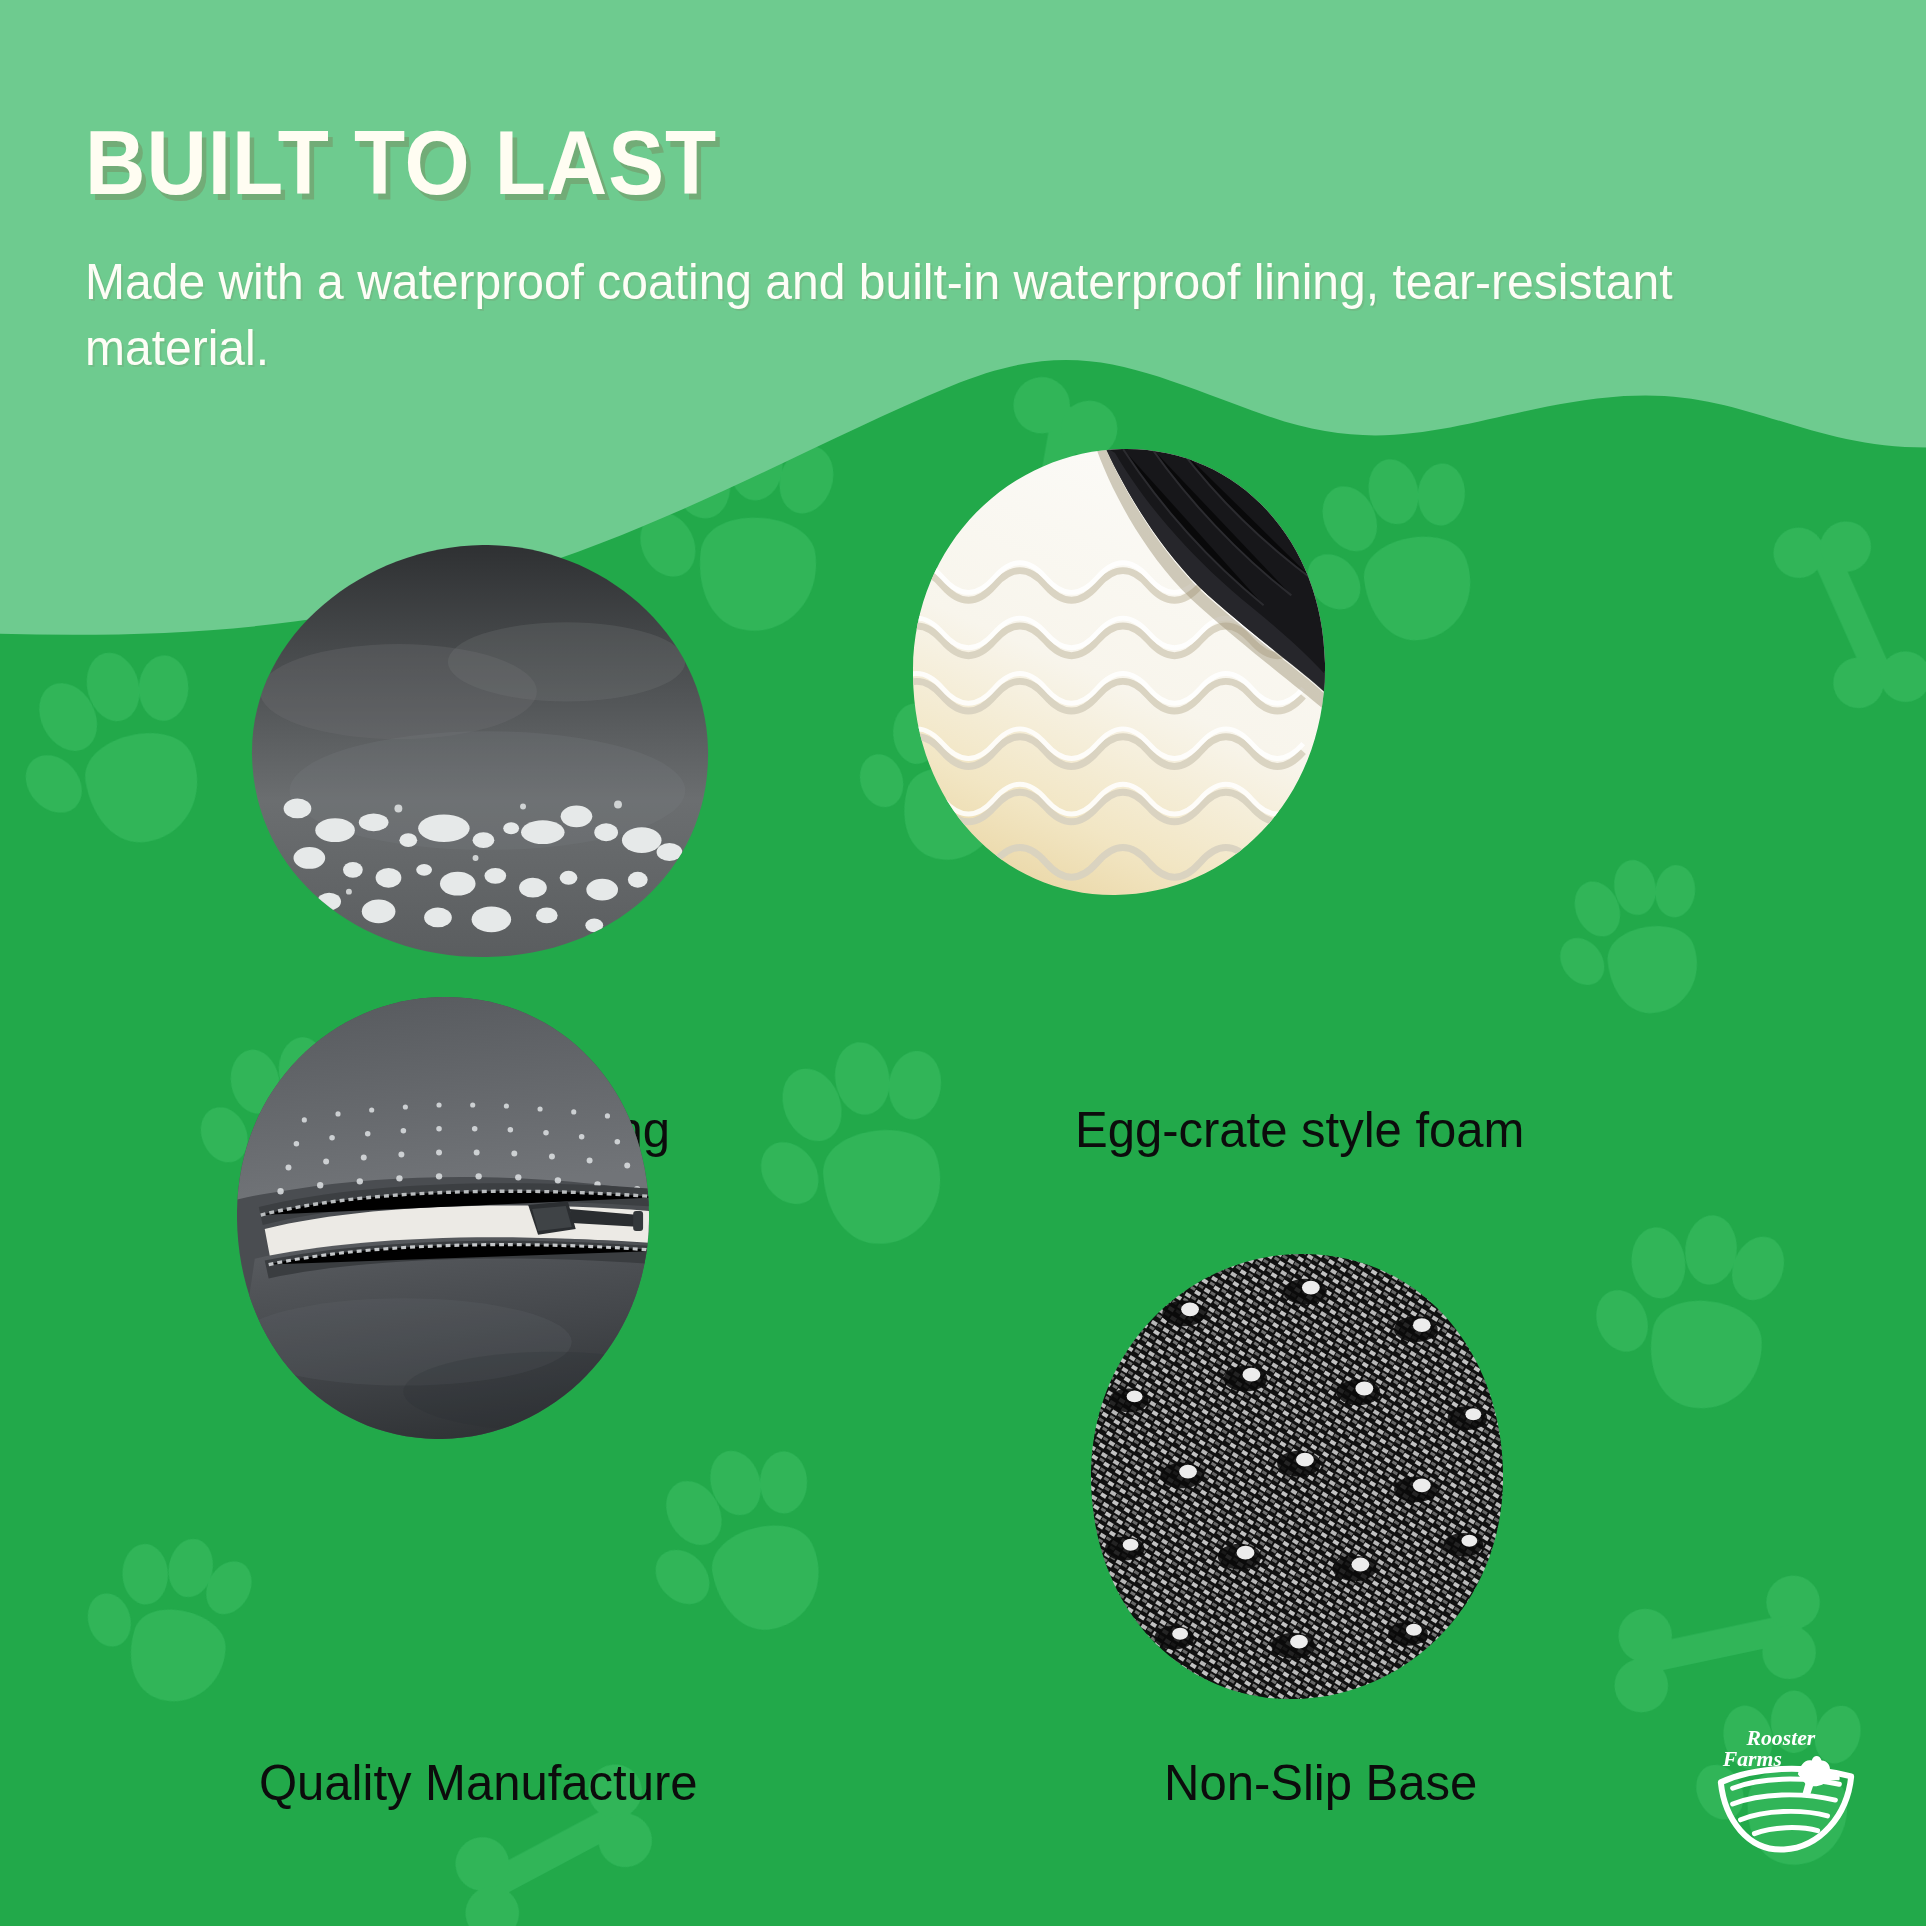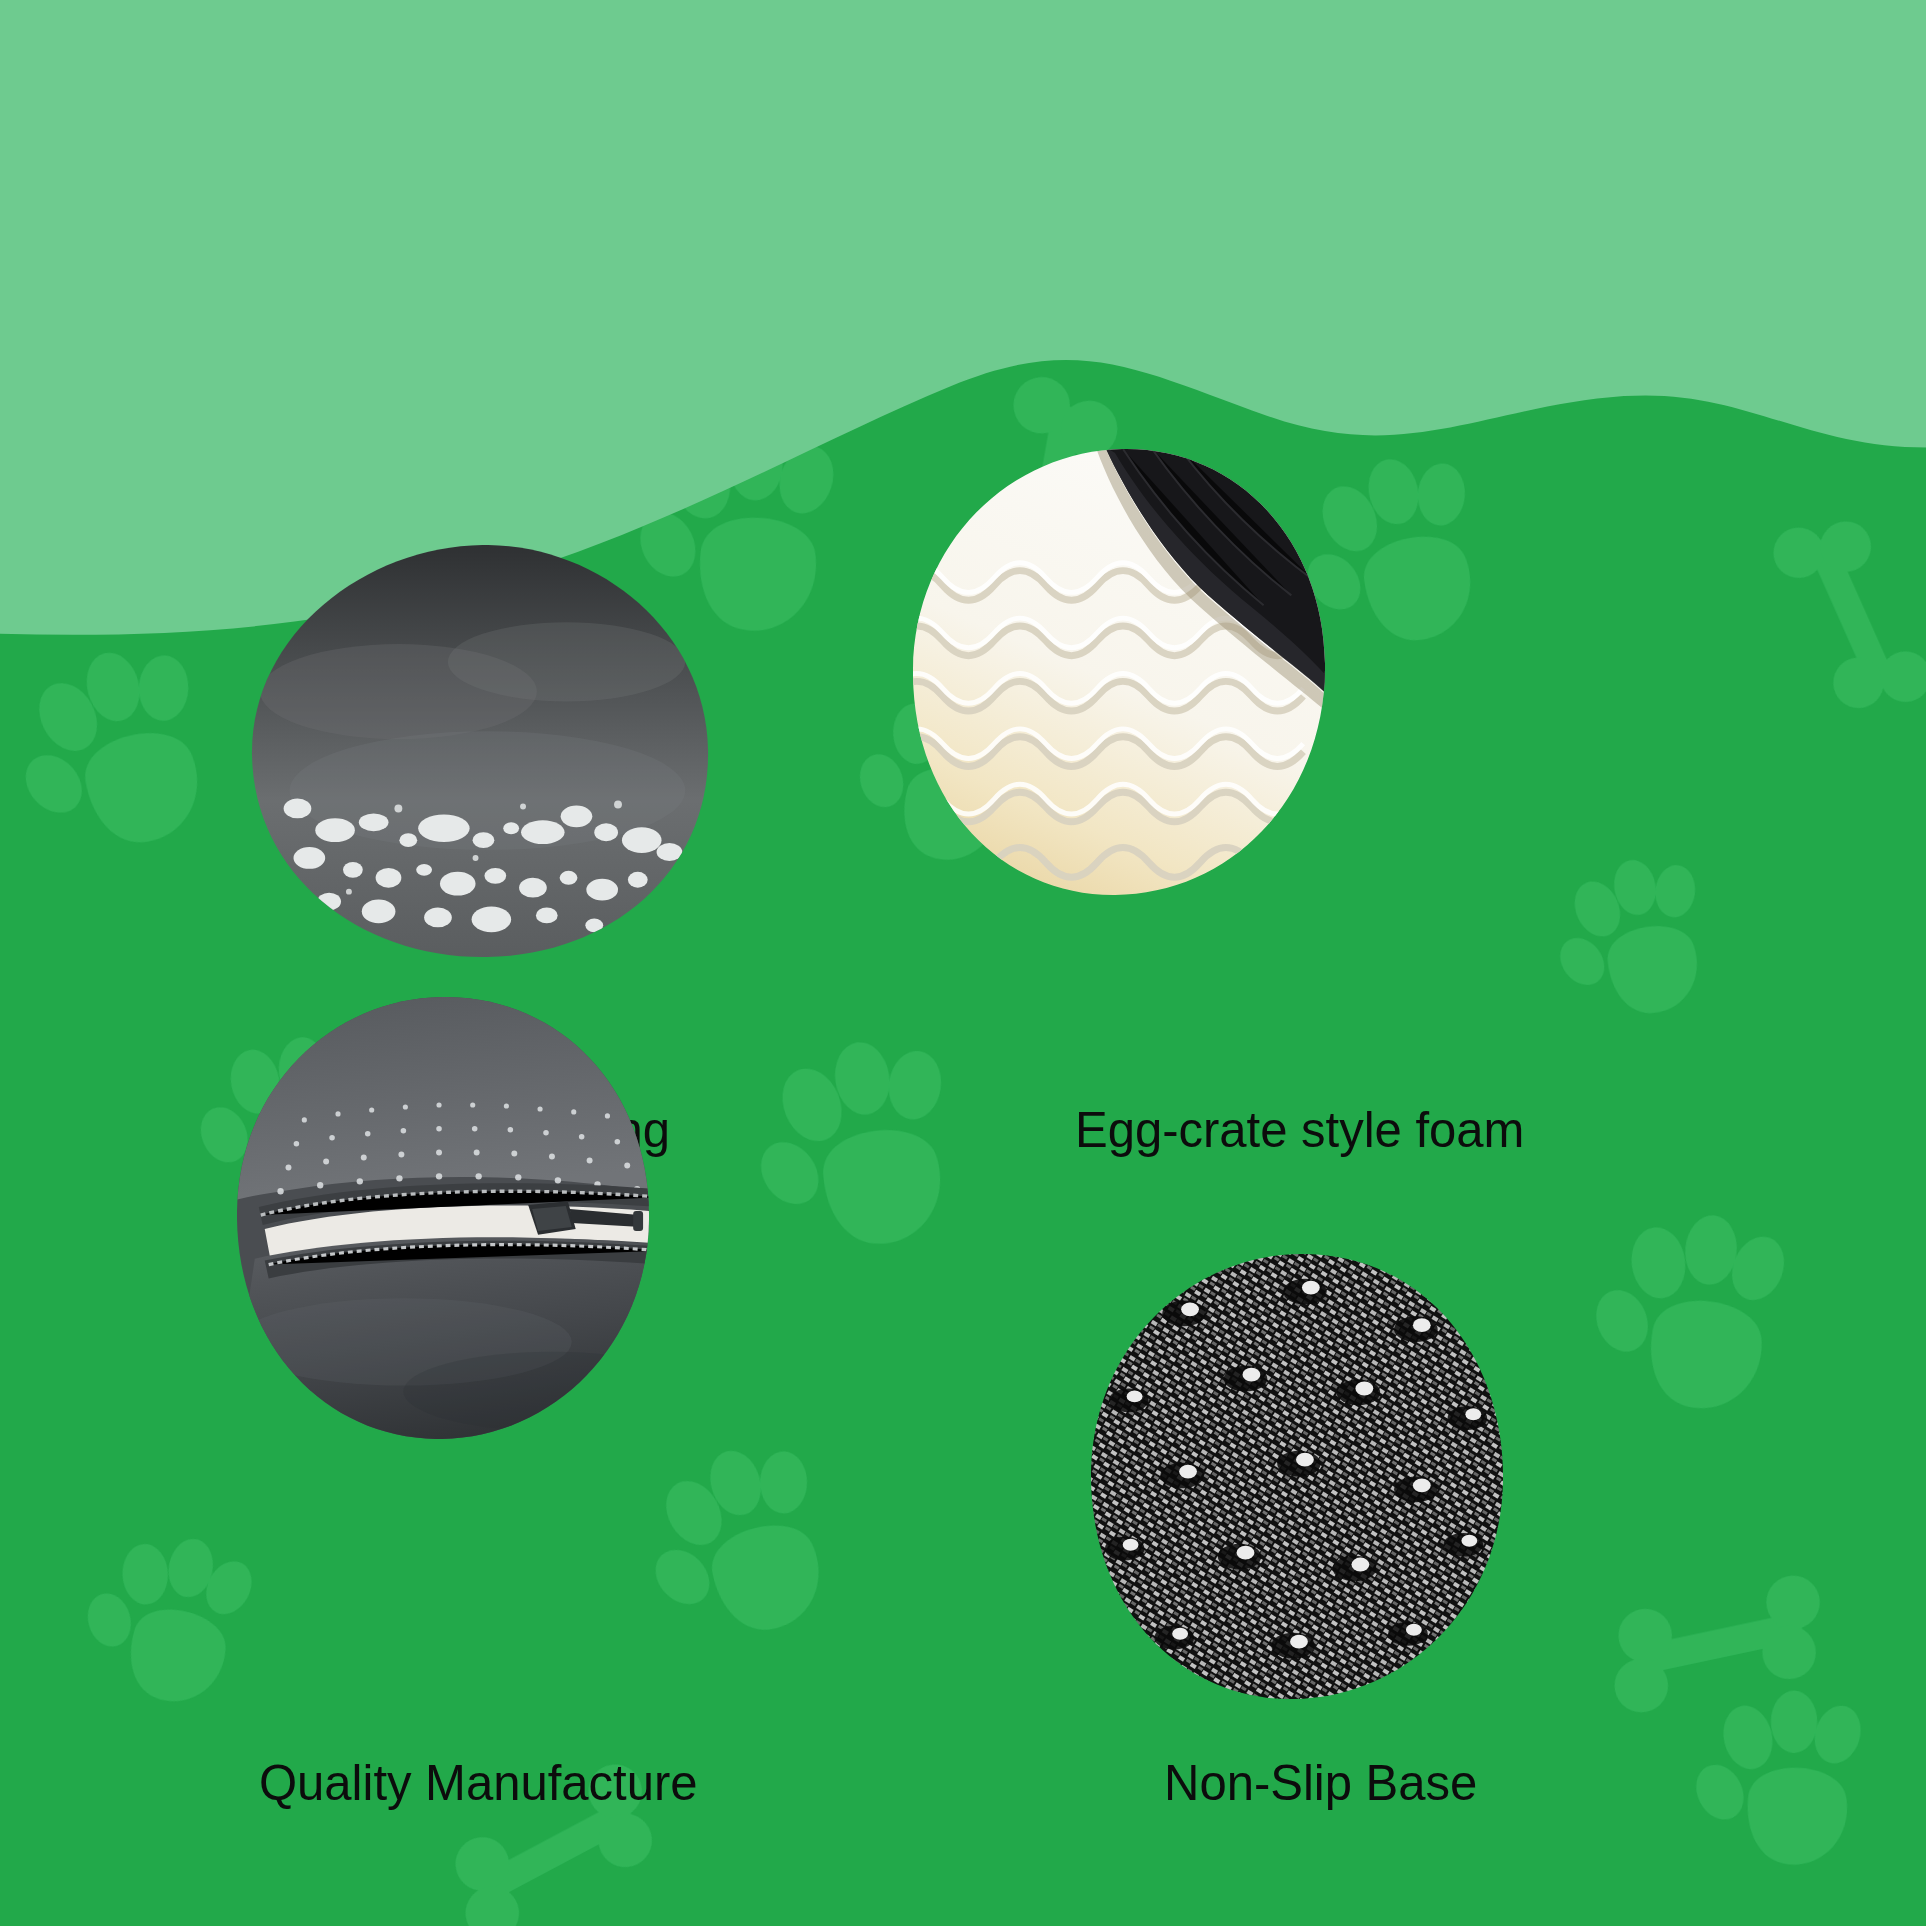--- a/index.html
+++ b/index.html
@@ -110,20 +110,24 @@
 
   <svg class="bg-wave" viewBox="0 0 1946 720" preserveAspectRatio="none">
     <path d="M0,0 L1946,0 L1946,452
              C1820,452 1760,392 1640,400
              C1500,410 1420,470 1280,420
              C1150,374 1090,336 960,390
              C800,456 640,556 420,606
              C280,638 140,644 0,640 Z" fill="#6ecb8f"></path>
   </svg>
 
+  <div class="header">
+    <div class="headline">BUILT TO LAST</div>
+    <div class="subline">Made with a waterproof coating and built-in waterproof lining, tear-resistant material.</div>
+  </div>
 
   <div class="blob-wrap" id="f1-blob">
     <svg class="photo" viewBox="0 0 465 420" preserveAspectRatio="none">
       <defs>
         <clipPath id="clip1">
           <path d="M238,2 C352,2 460,88 463,208 C466,330 366,416 240,418
                    C112,420 4,336 2,214 C0,92 118,2 238,2 Z"></path>
         </clipPath>
         <linearGradient id="fab1" x1="0" y1="0" x2="0" y2="1">
           <stop offset="0%" stop-color="#2e3032"></stop>
@@ -419,15 +423,34 @@
               <ellipse cx="328" cy="382" rx="8" ry="6" fill="#fbfbfb"></ellipse>
             </g>
         </g>
 
         <rect width="420" height="455" fill="#000" opacity="0.06"></rect>
       </g>
     </svg>
   </div>
   <div class="caption" id="f4-cap">Non-Slip Base</div>
 
+  <div class="logo">
+    <svg viewBox="0 0 170 150">
+      <g fill="#ffffff">
+
+        <path d="M18,62 C52,46 104,44 150,56 C146,96 118,128 82,130 C46,132 22,100 18,62 Z" fill="none" stroke="#ffffff" stroke-width="6" stroke-linejoin="round"></path>
+        <path d="M30,68 C58,57 100,56 138,64" fill="none" stroke="#ffffff" stroke-width="5" stroke-linecap="round"></path>
+        <path d="M30,84 C58,73 100,72 134,80" fill="none" stroke="#ffffff" stroke-width="5" stroke-linecap="round"></path>
+        <path d="M38,100 C62,90 100,89 126,96" fill="none" stroke="#ffffff" stroke-width="5" stroke-linecap="round"></path>
+        <path d="M52,114 C70,107 98,106 116,111" fill="none" stroke="#ffffff" stroke-width="5" stroke-linecap="round"></path>
+
+        <path d="M96,54 C98,44 104,38 110,40 C112,34 118,34 120,40 C126,40 130,46 128,52
+                 C134,50 140,54 138,60 L126,60 C122,66 112,68 104,64 Z"></path>
+        <path d="M104,62 L100,76 L108,76 L112,64 Z"></path>
+      </g>
+
+      <text x="44" y="24" font-family="Liberation Serif, serif" font-size="22" font-style="italic" font-weight="bold" fill="#ffffff">Rooster</text>
+      <text x="20" y="46" font-family="Liberation Serif, serif" font-size="22" font-style="italic" font-weight="bold" fill="#ffffff">Farms</text>
+    </svg>
+  </div>
 
 </div>
 
 
 </body></html>

